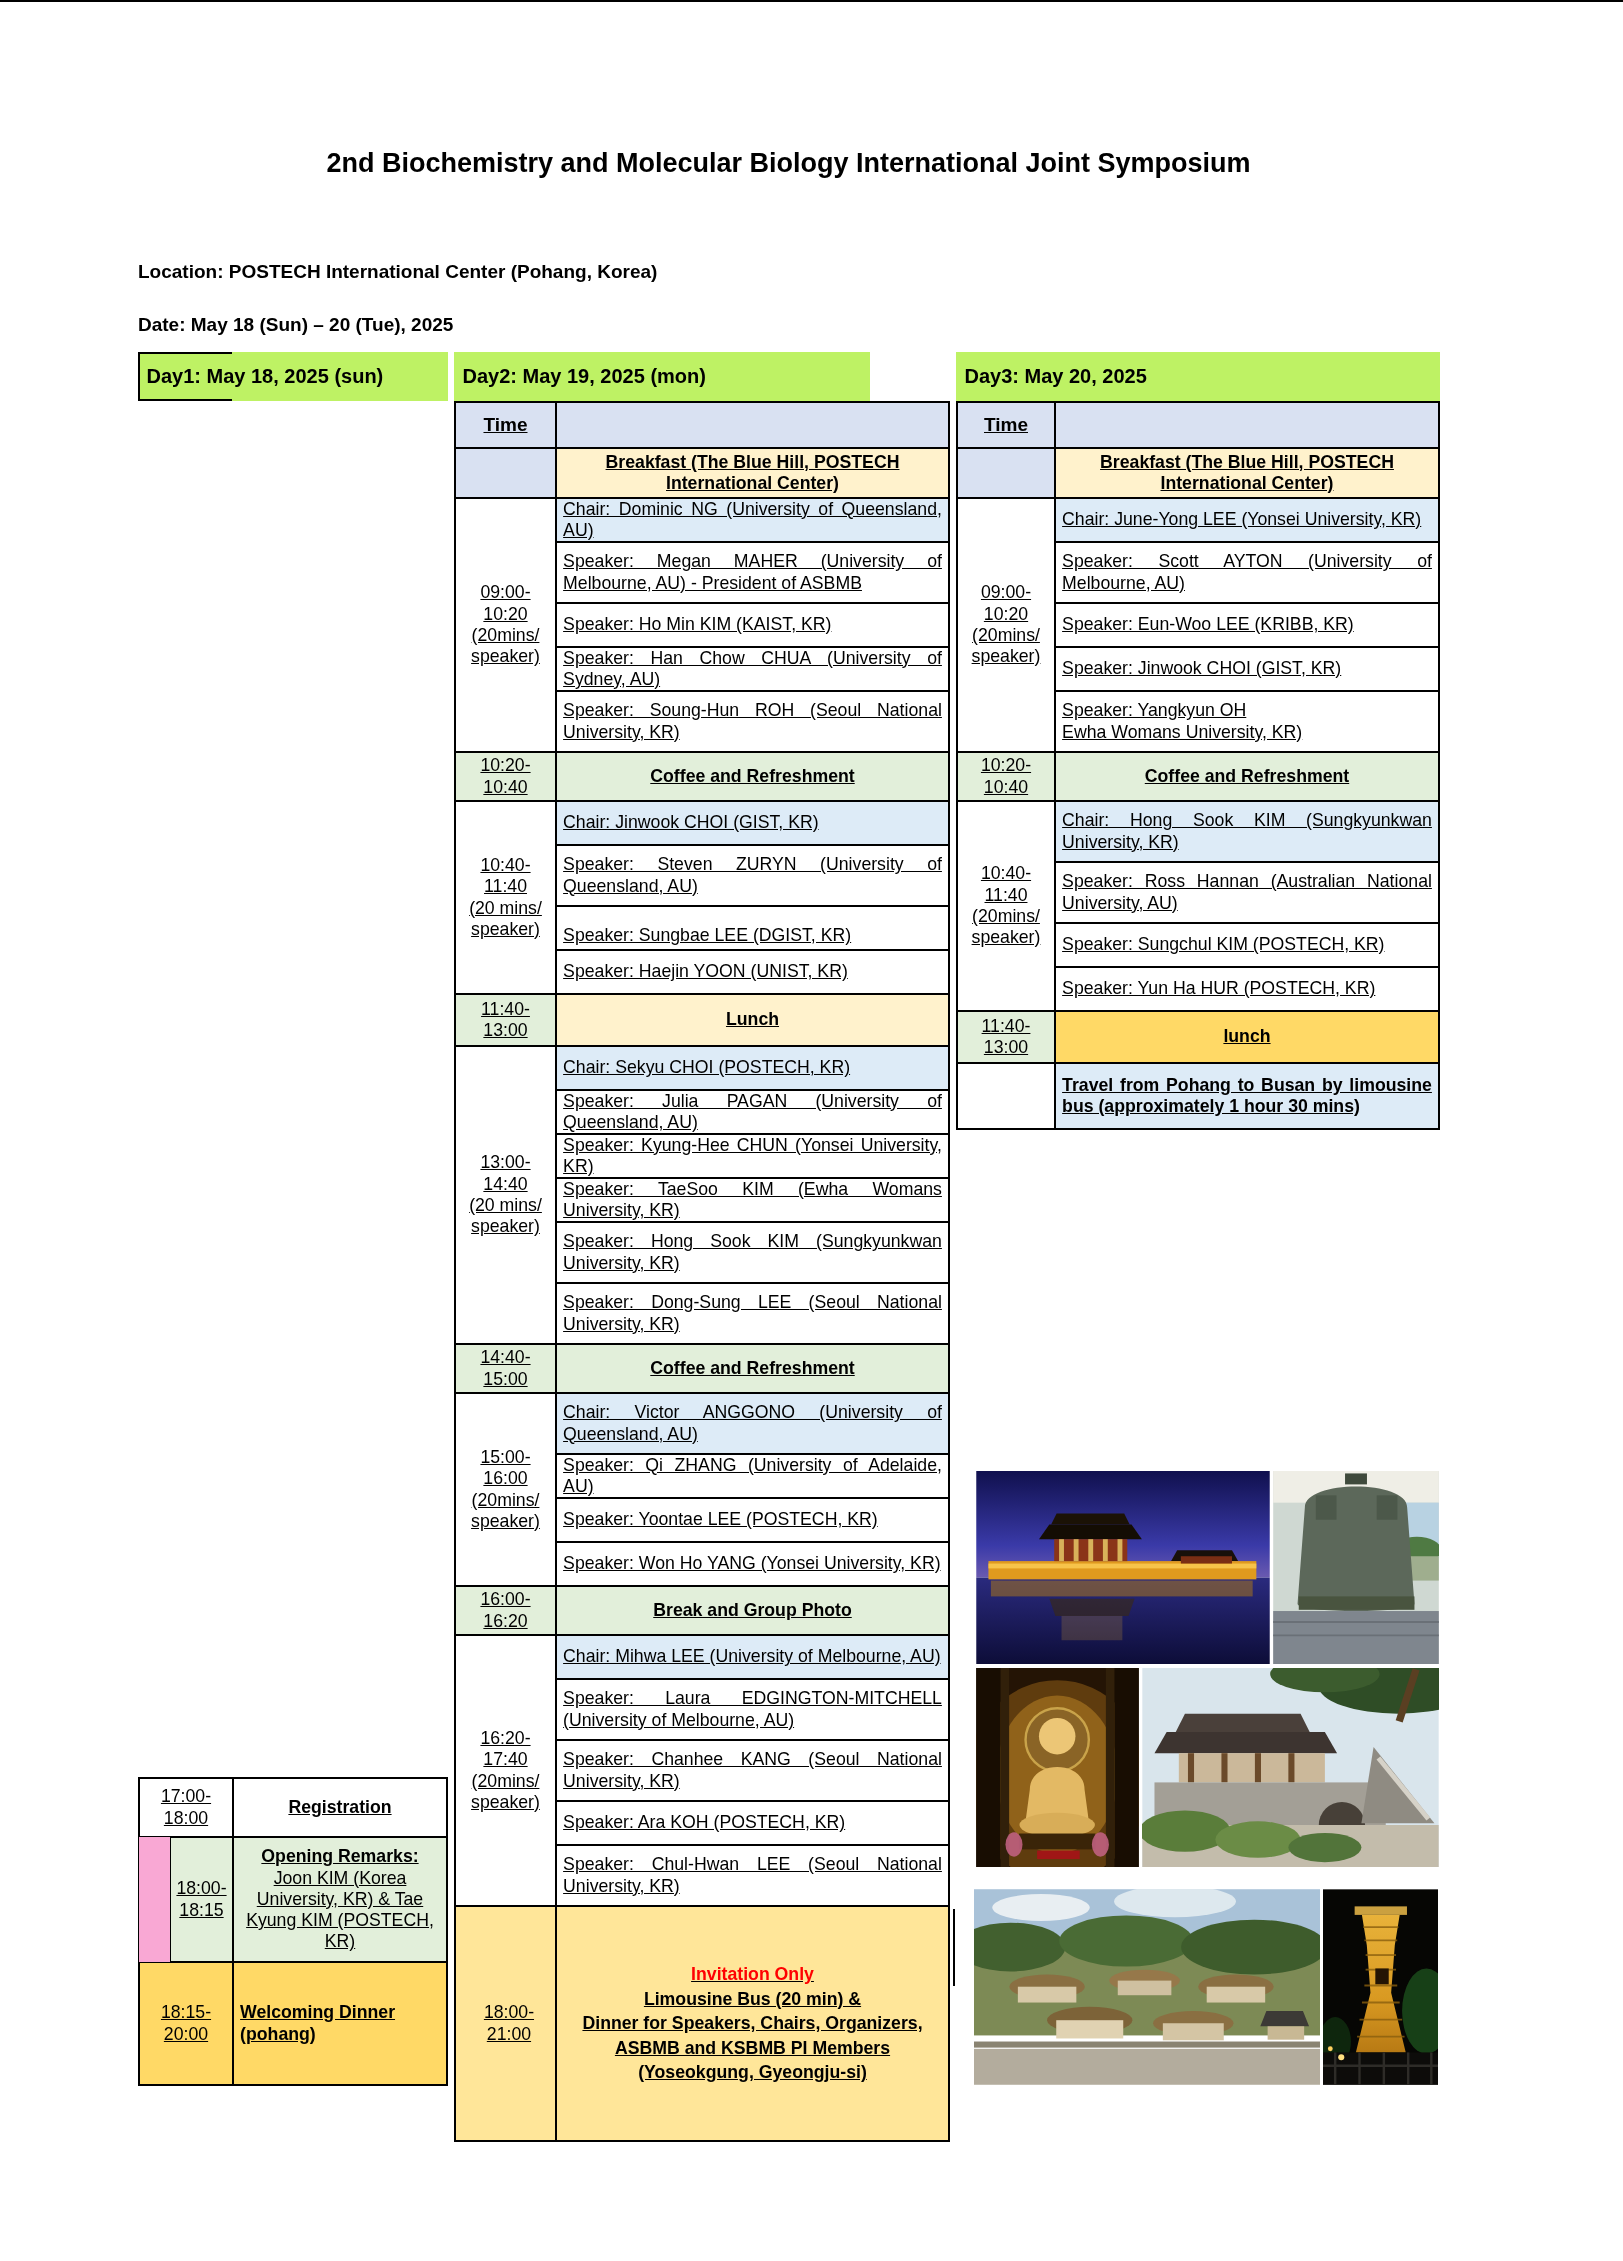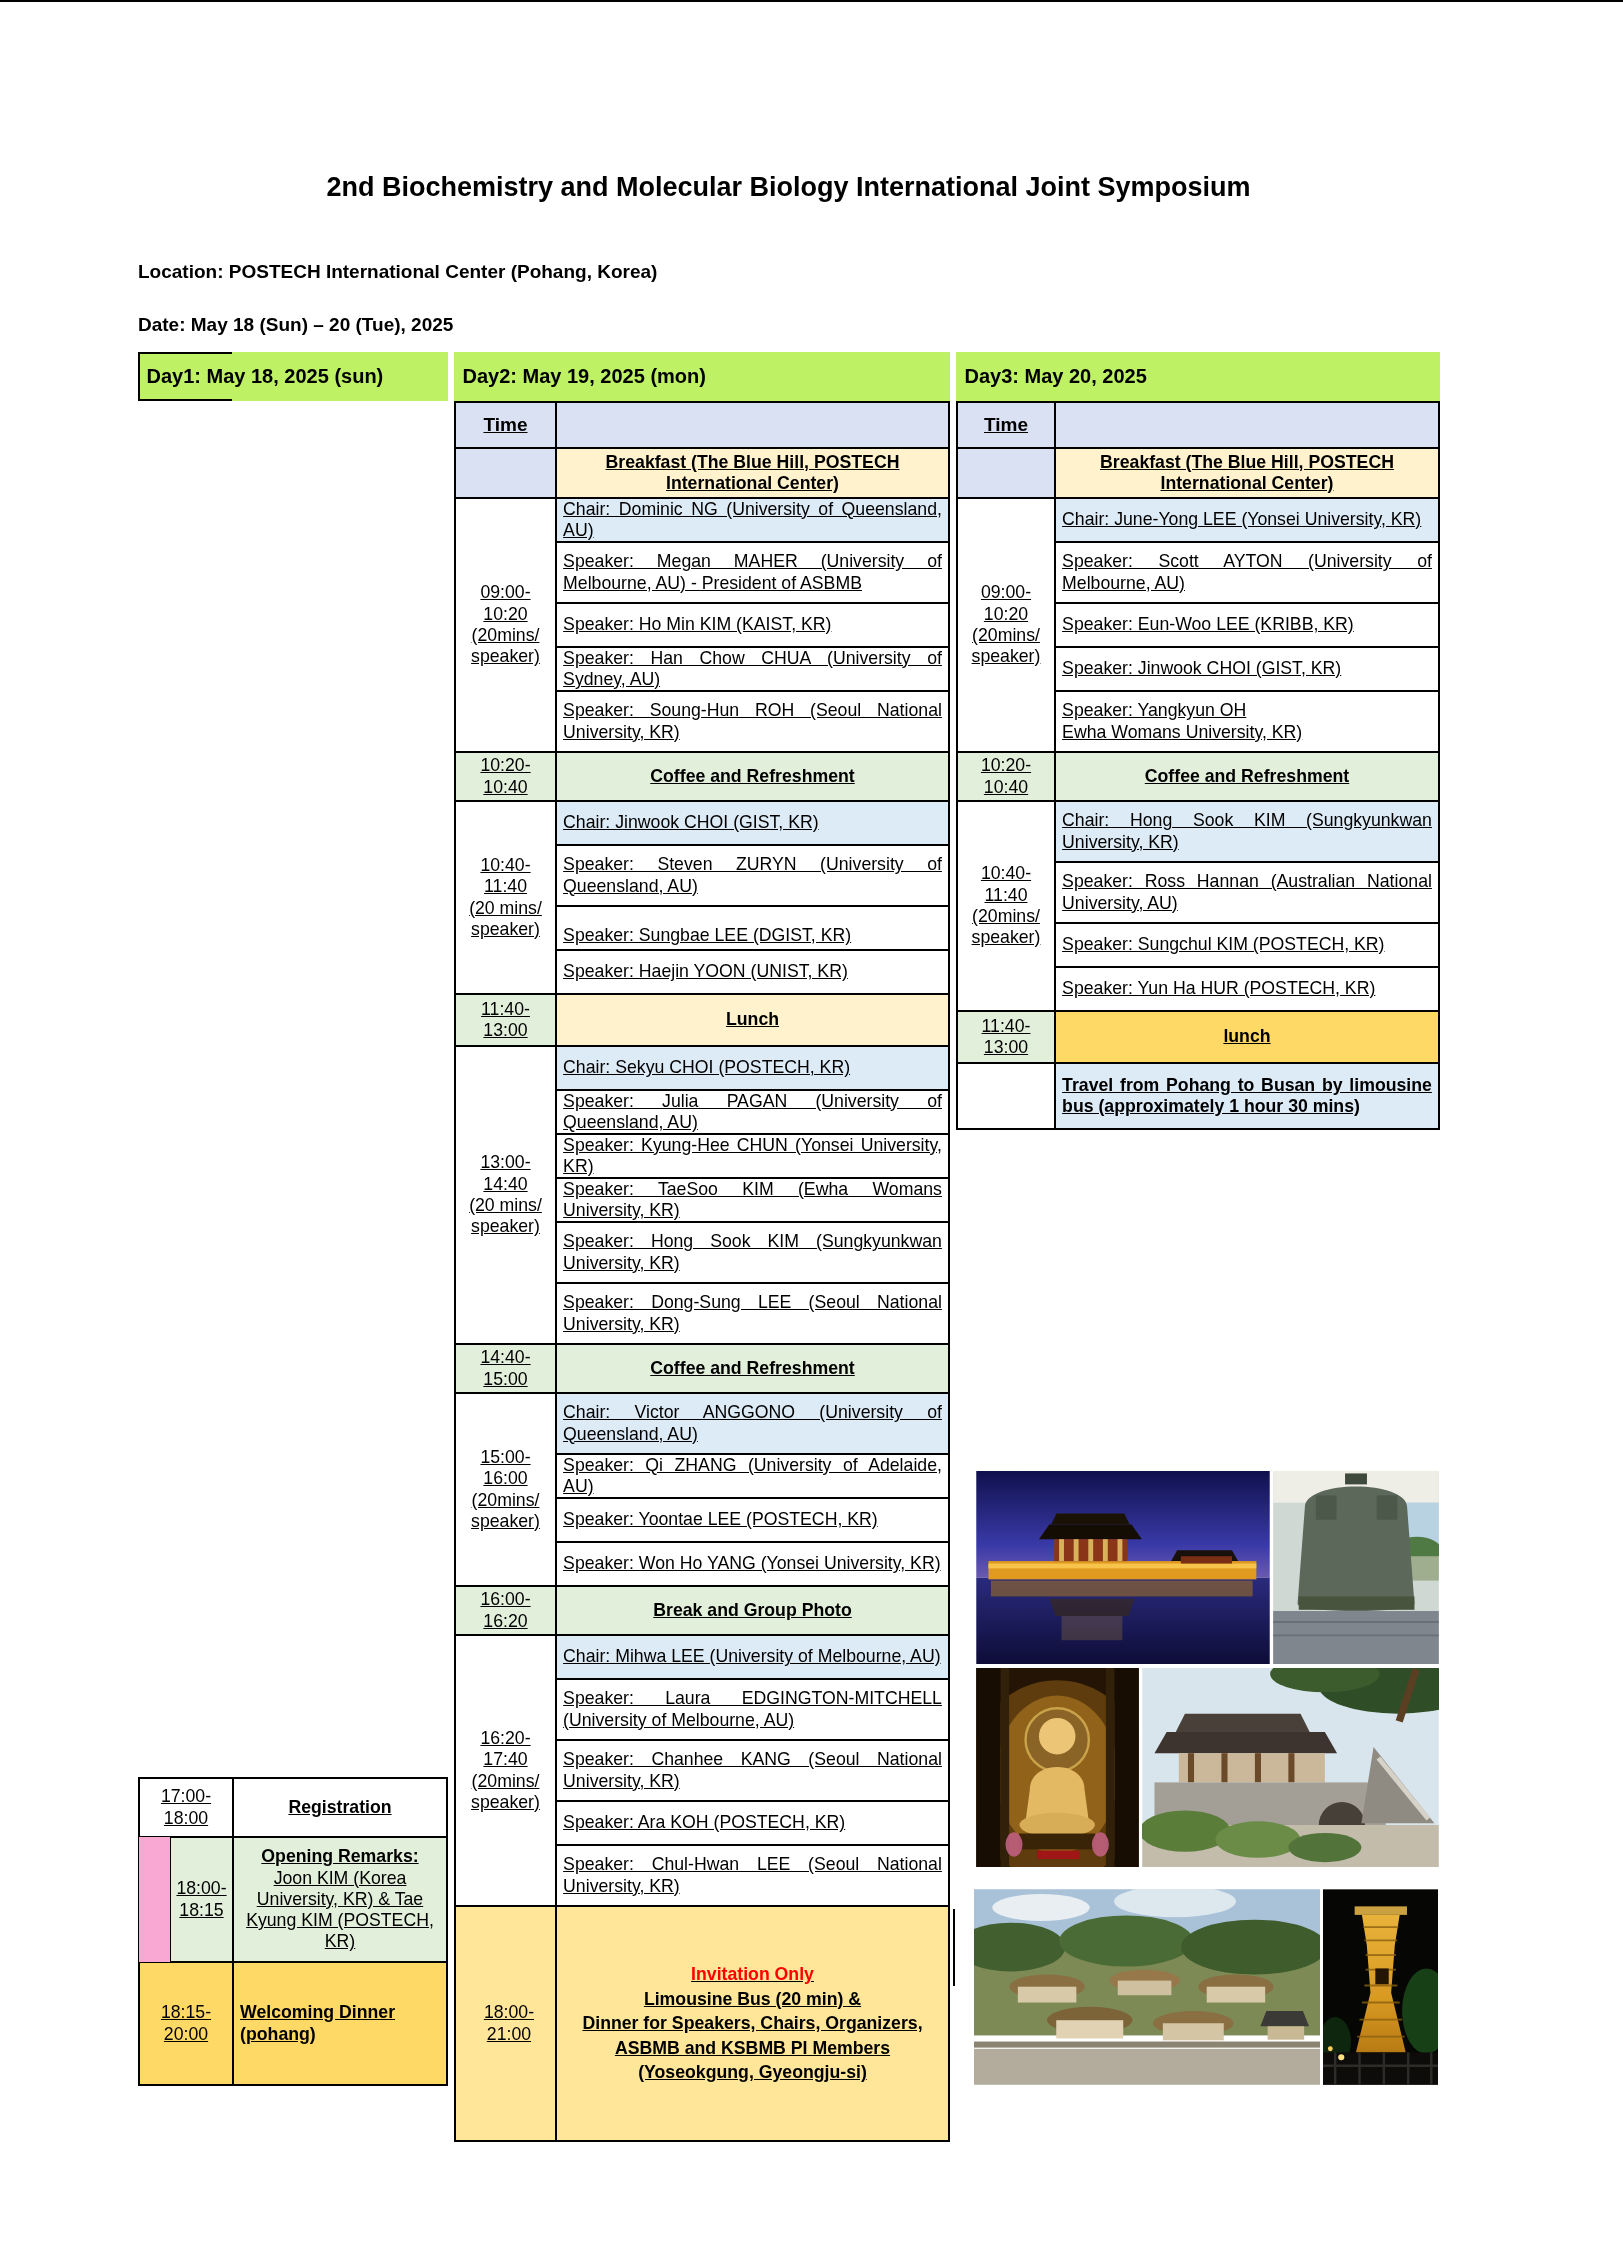--- a/index.html
+++ b/index.html
@@ -8,21 +8,21 @@
     width:1623px;
     height:2261px;
     background:#ffffff;
     font-family:"Liberation Sans", sans-serif;
     color:#000;
     overflow:hidden;
   }
   .topline{position:absolute;left:0;top:0;width:1623px;height:2.4px;background:#000;}
 
   .doc-title{
-    position:absolute;left:138px;top:172px;width:1301px;
+    position:absolute;left:138px;top:148px;width:1301px;
     text-align:center;font-size:27px;font-weight:bold;
   }
   .meta-line{position:absolute;left:138px;font-size:19px;font-weight:bold;}
 
   .band{
     position:absolute;top:352px;height:49px;background:#bef264;
     display:flex;align-items:center;box-sizing:border-box;
     font-size:20px;font-weight:bold;padding-left:8.5px;
   }
   .band1-border{
@@ -65,21 +65,21 @@
   <div class="topline"></div>
 
   <div class="doc-title">2nd Biochemistry and Molecular Biology International Joint Symposium</div>
   <div class="meta-line" style="top:261px;">Location: POSTECH International Center (Pohang, Korea)</div>
   <div class="meta-line" style="top:314px;">Date: May 18 (Sun) – 20 (Tue), 2025</div>
 
   <div class="band" style="left:138px;width:310px;">
     <div class="band1-border"></div>
     <span>Day1: May 18, 2025 (sun)</span>
   </div>
-  <div class="band" style="left:454px;width:496px;">
+  <div class="band" style="left:454px;width:416px;">
     <span>Day2: May 19, 2025 (mon)</span>
   </div>
   <div class="band" style="left:956px;width:484px;">
     <span>Day3: May 20, 2025</span>
   </div>
 
   <div class="tbl" style="left:454px;top:401px;width:496px;grid-template-columns:101px 1fr;
               grid-template-rows:46px 50px 44px 61px 44px 44px 61px 49px 44px 61px 44px 44px 52px 44px 44px 44px 44px 61px 61px 49px 61px 44px 44px 44px 49px 44px 61px 61px 44px 61px 235px;">
 
     <div class="cell c1 bg-lav bold" style="grid-row:1;font-size:19px;">Time</div>

